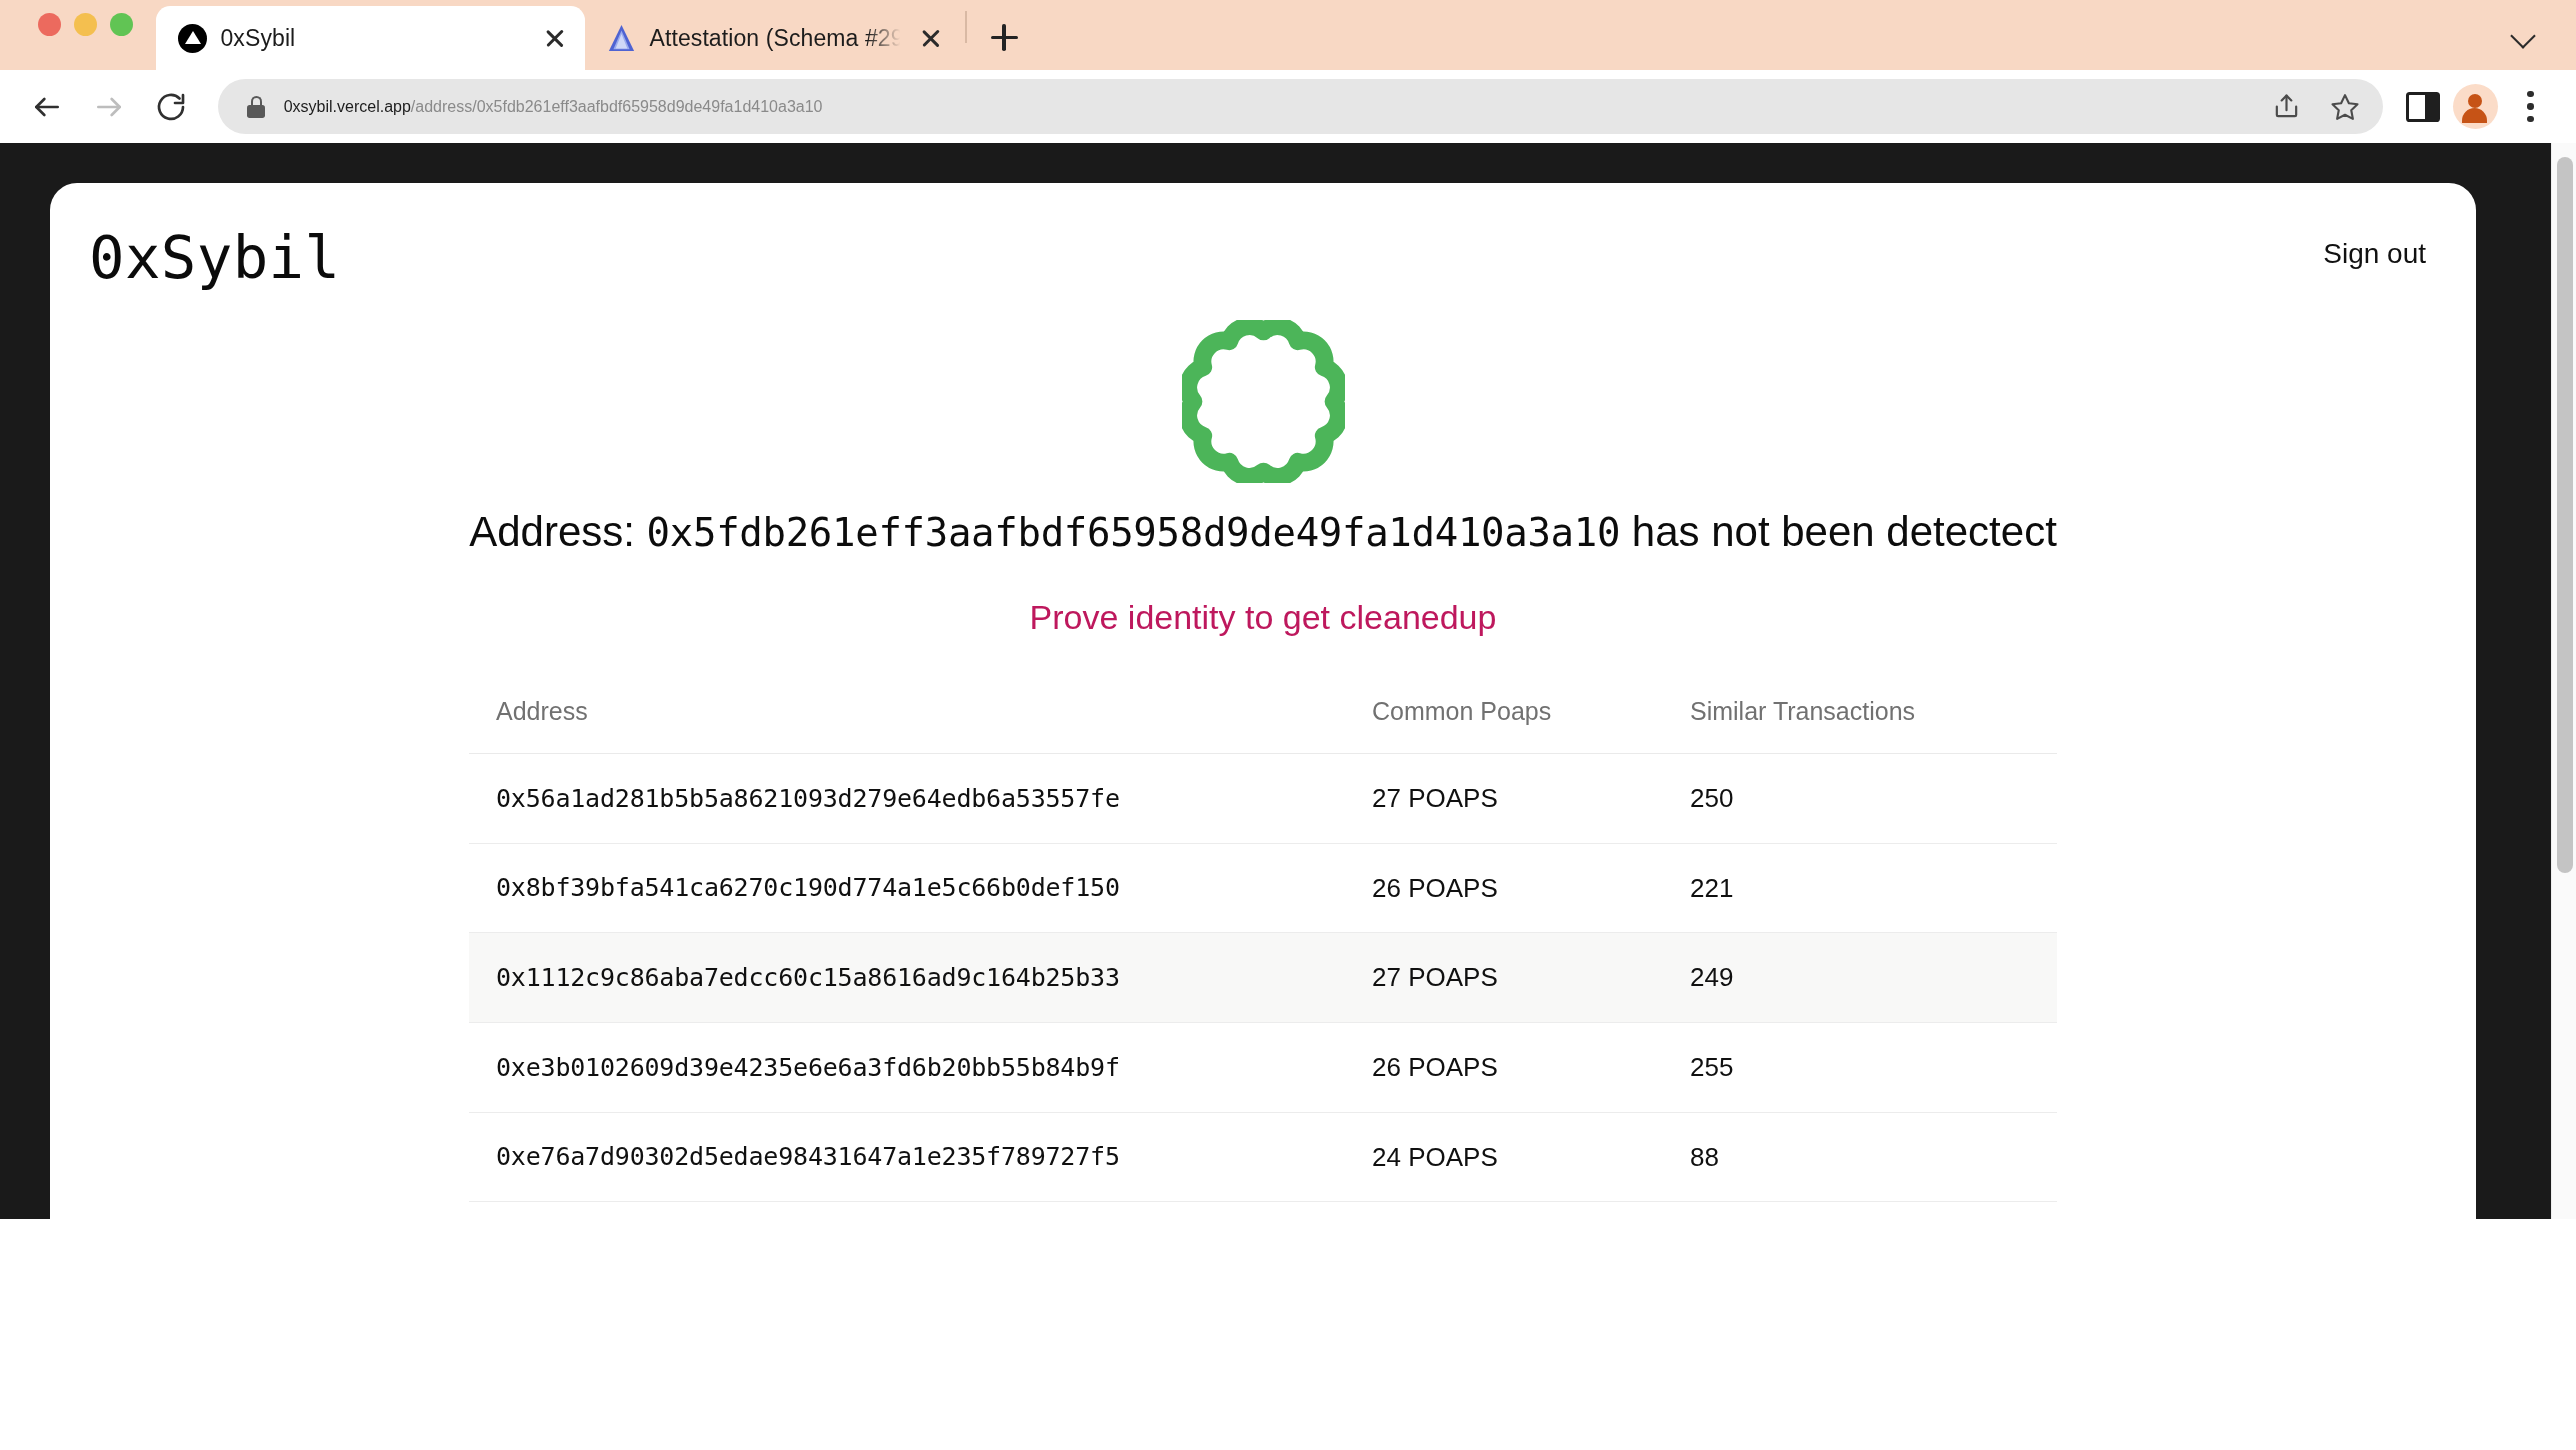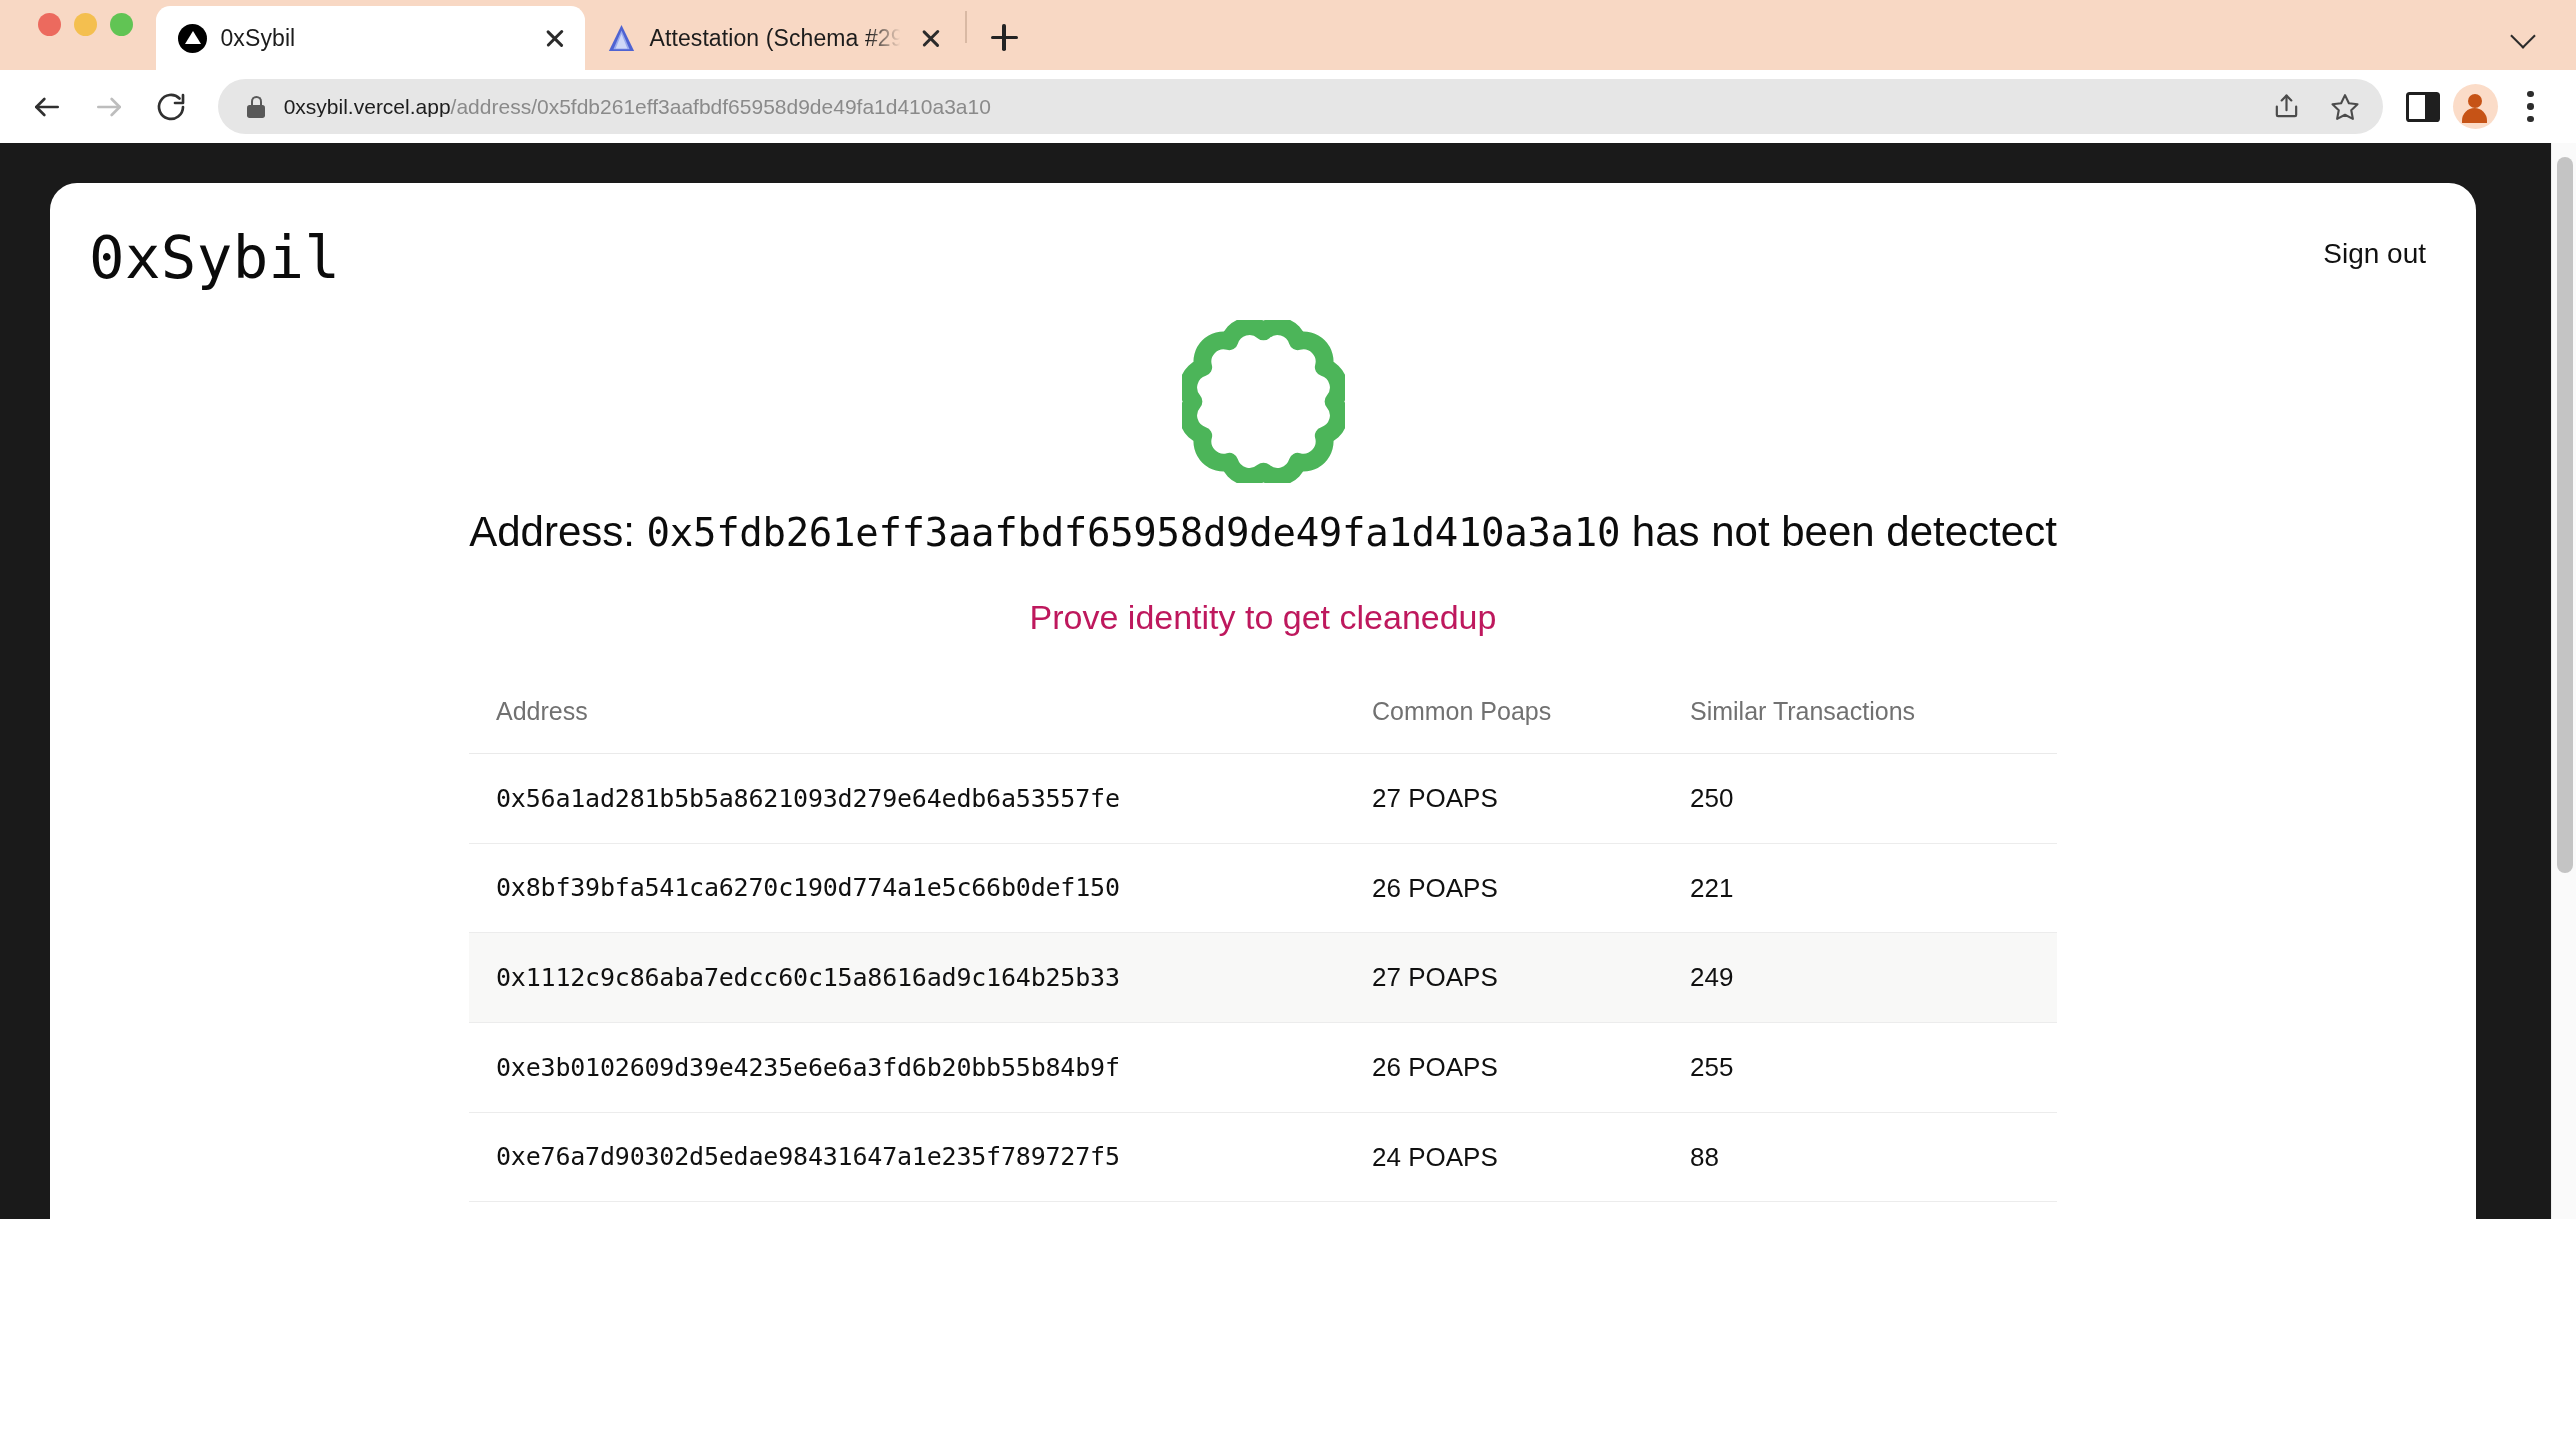--- a/index.html
+++ b/index.html
@@ -214,21 +214,21 @@
   .lock-shackle {
     position: absolute;
     left: 6.3px; top: 0.9px;
     width: 10.7px; height: 10.7px;
     border: 2.7px solid #585858;
     border-bottom: none;
     border-radius: 6.3px 6.3px 0 0;
   }
   .url-text {
     flex: 1 1 auto;
-    font-size: 21px;
+    font-size: 16px;
     color: #8a8a8a;
     white-space: nowrap;
     overflow: hidden;
     line-height: 1;
   }
   .url-text .host { color: #1d1d1d; font-weight: 400; }
 
   .omni-actions { display: flex; align-items: center; gap: 9px; flex: 0 0 auto; }
   .omni-btn {
     width: 50px; height: 50px;

